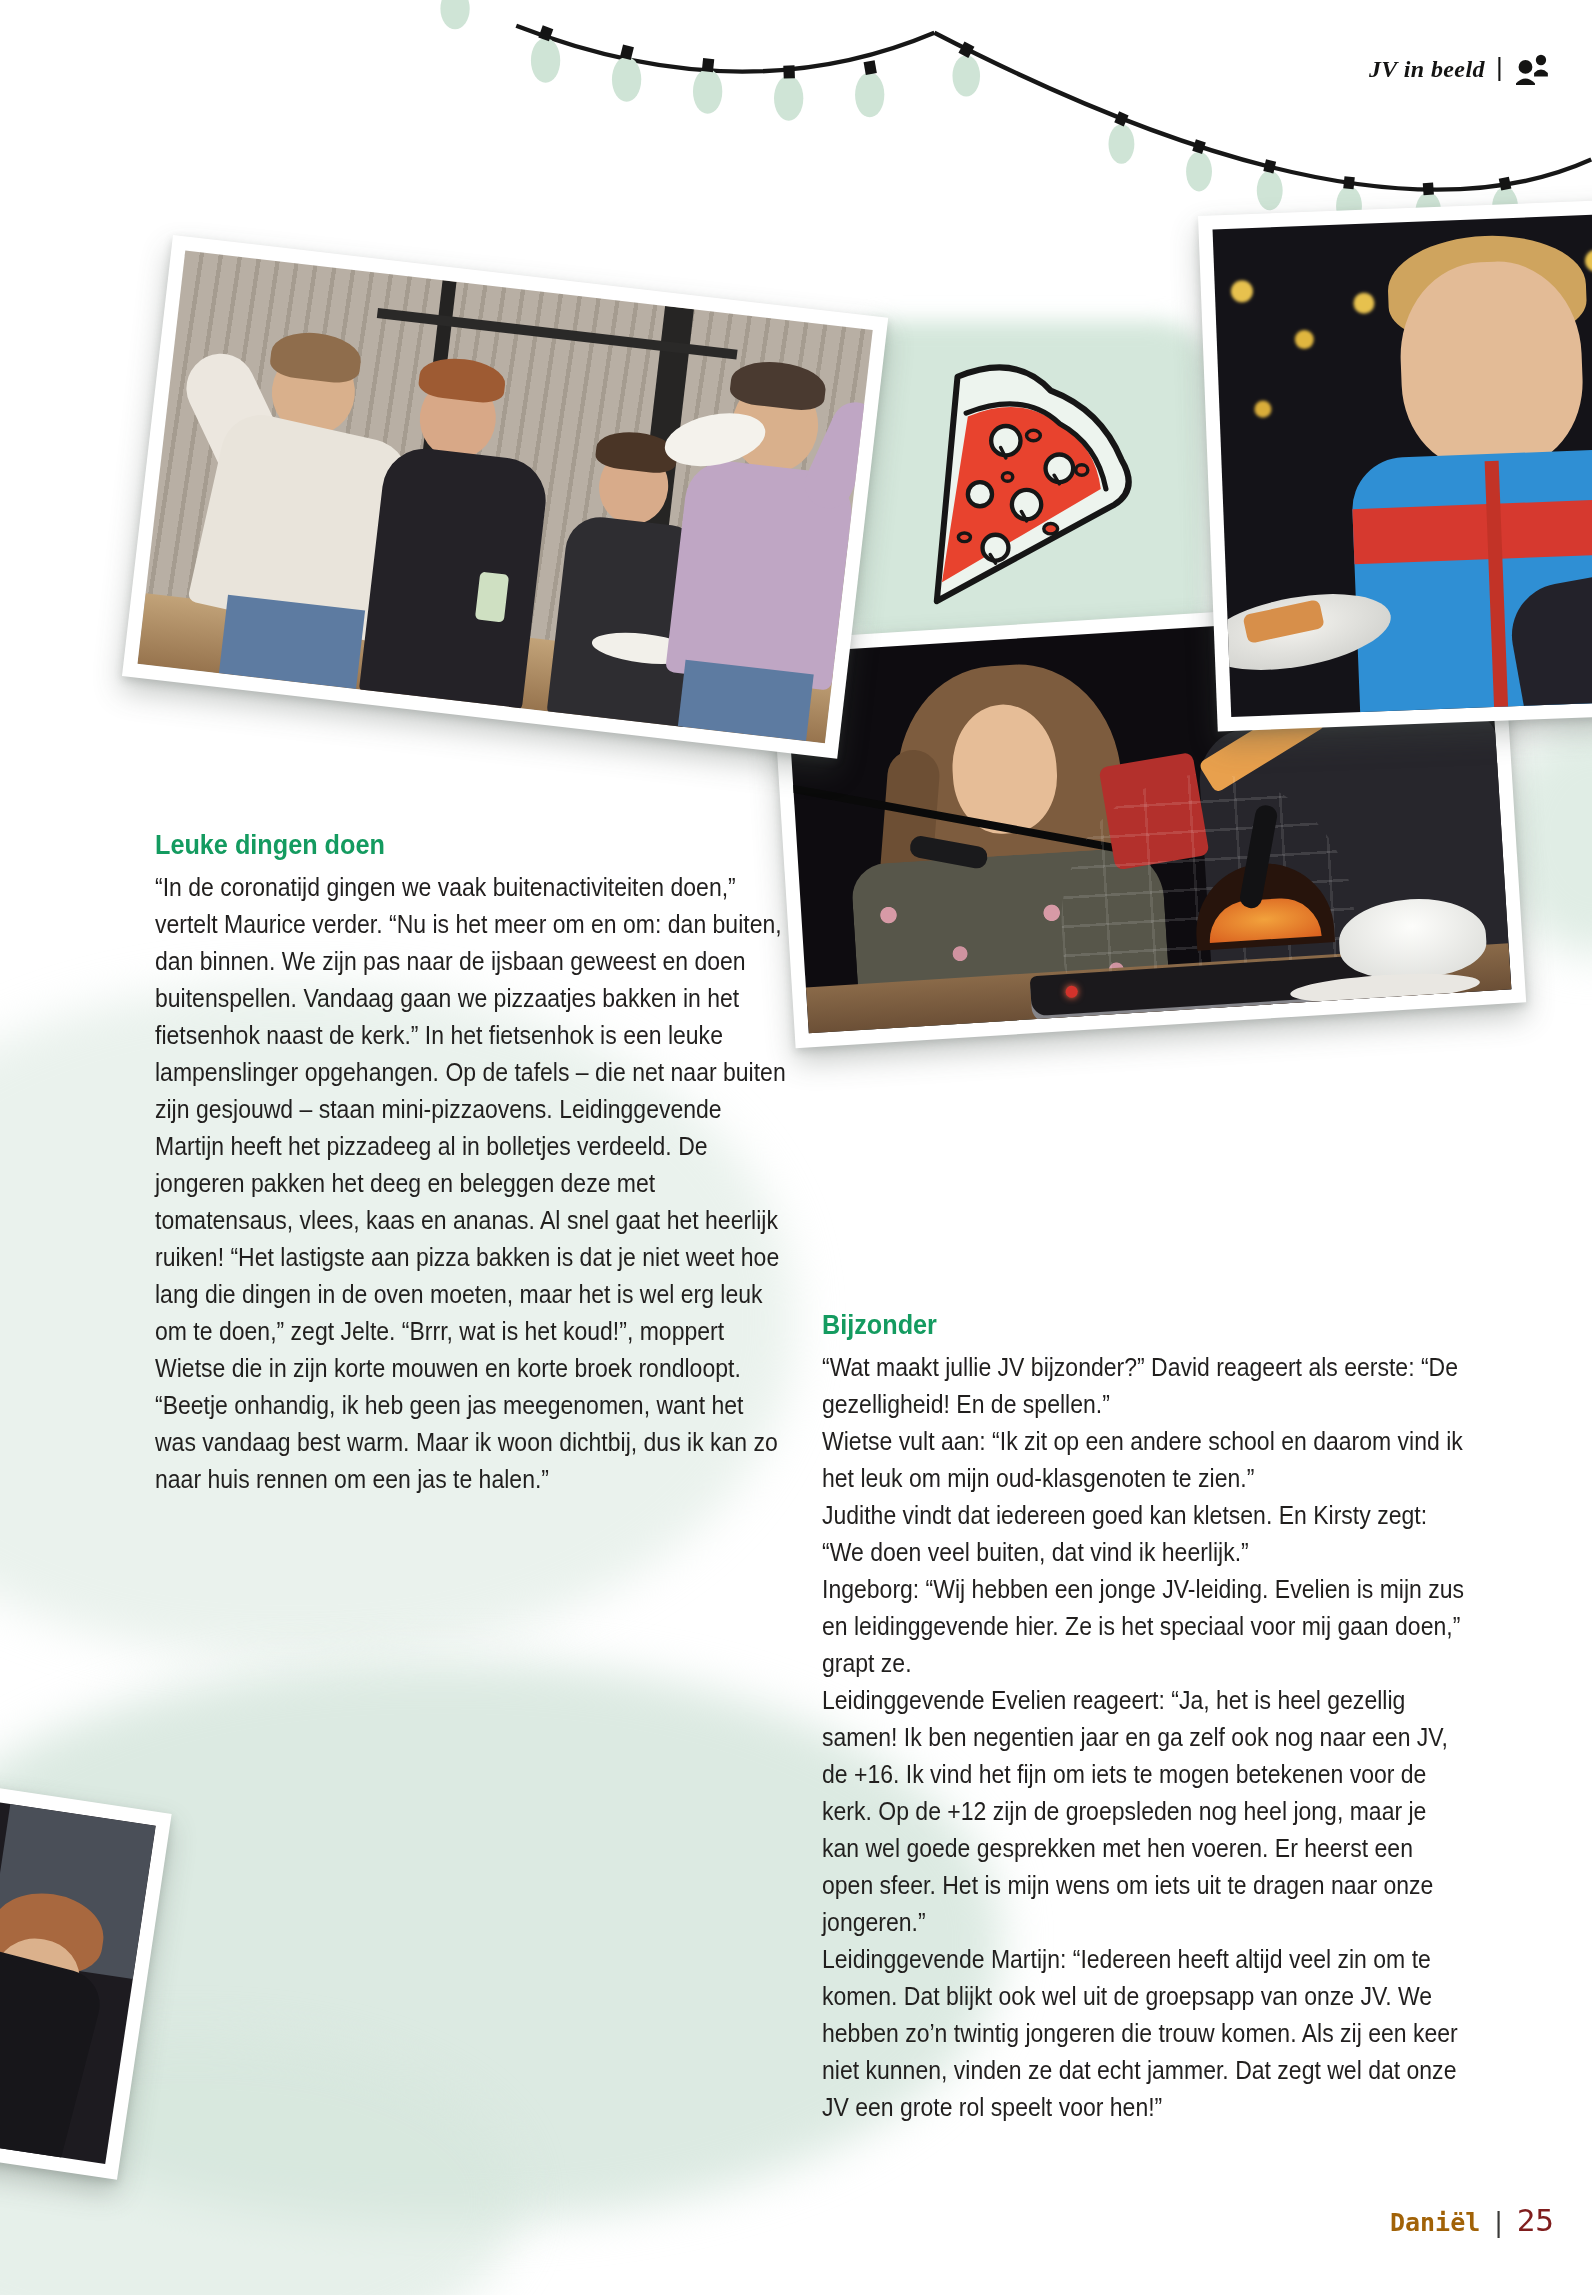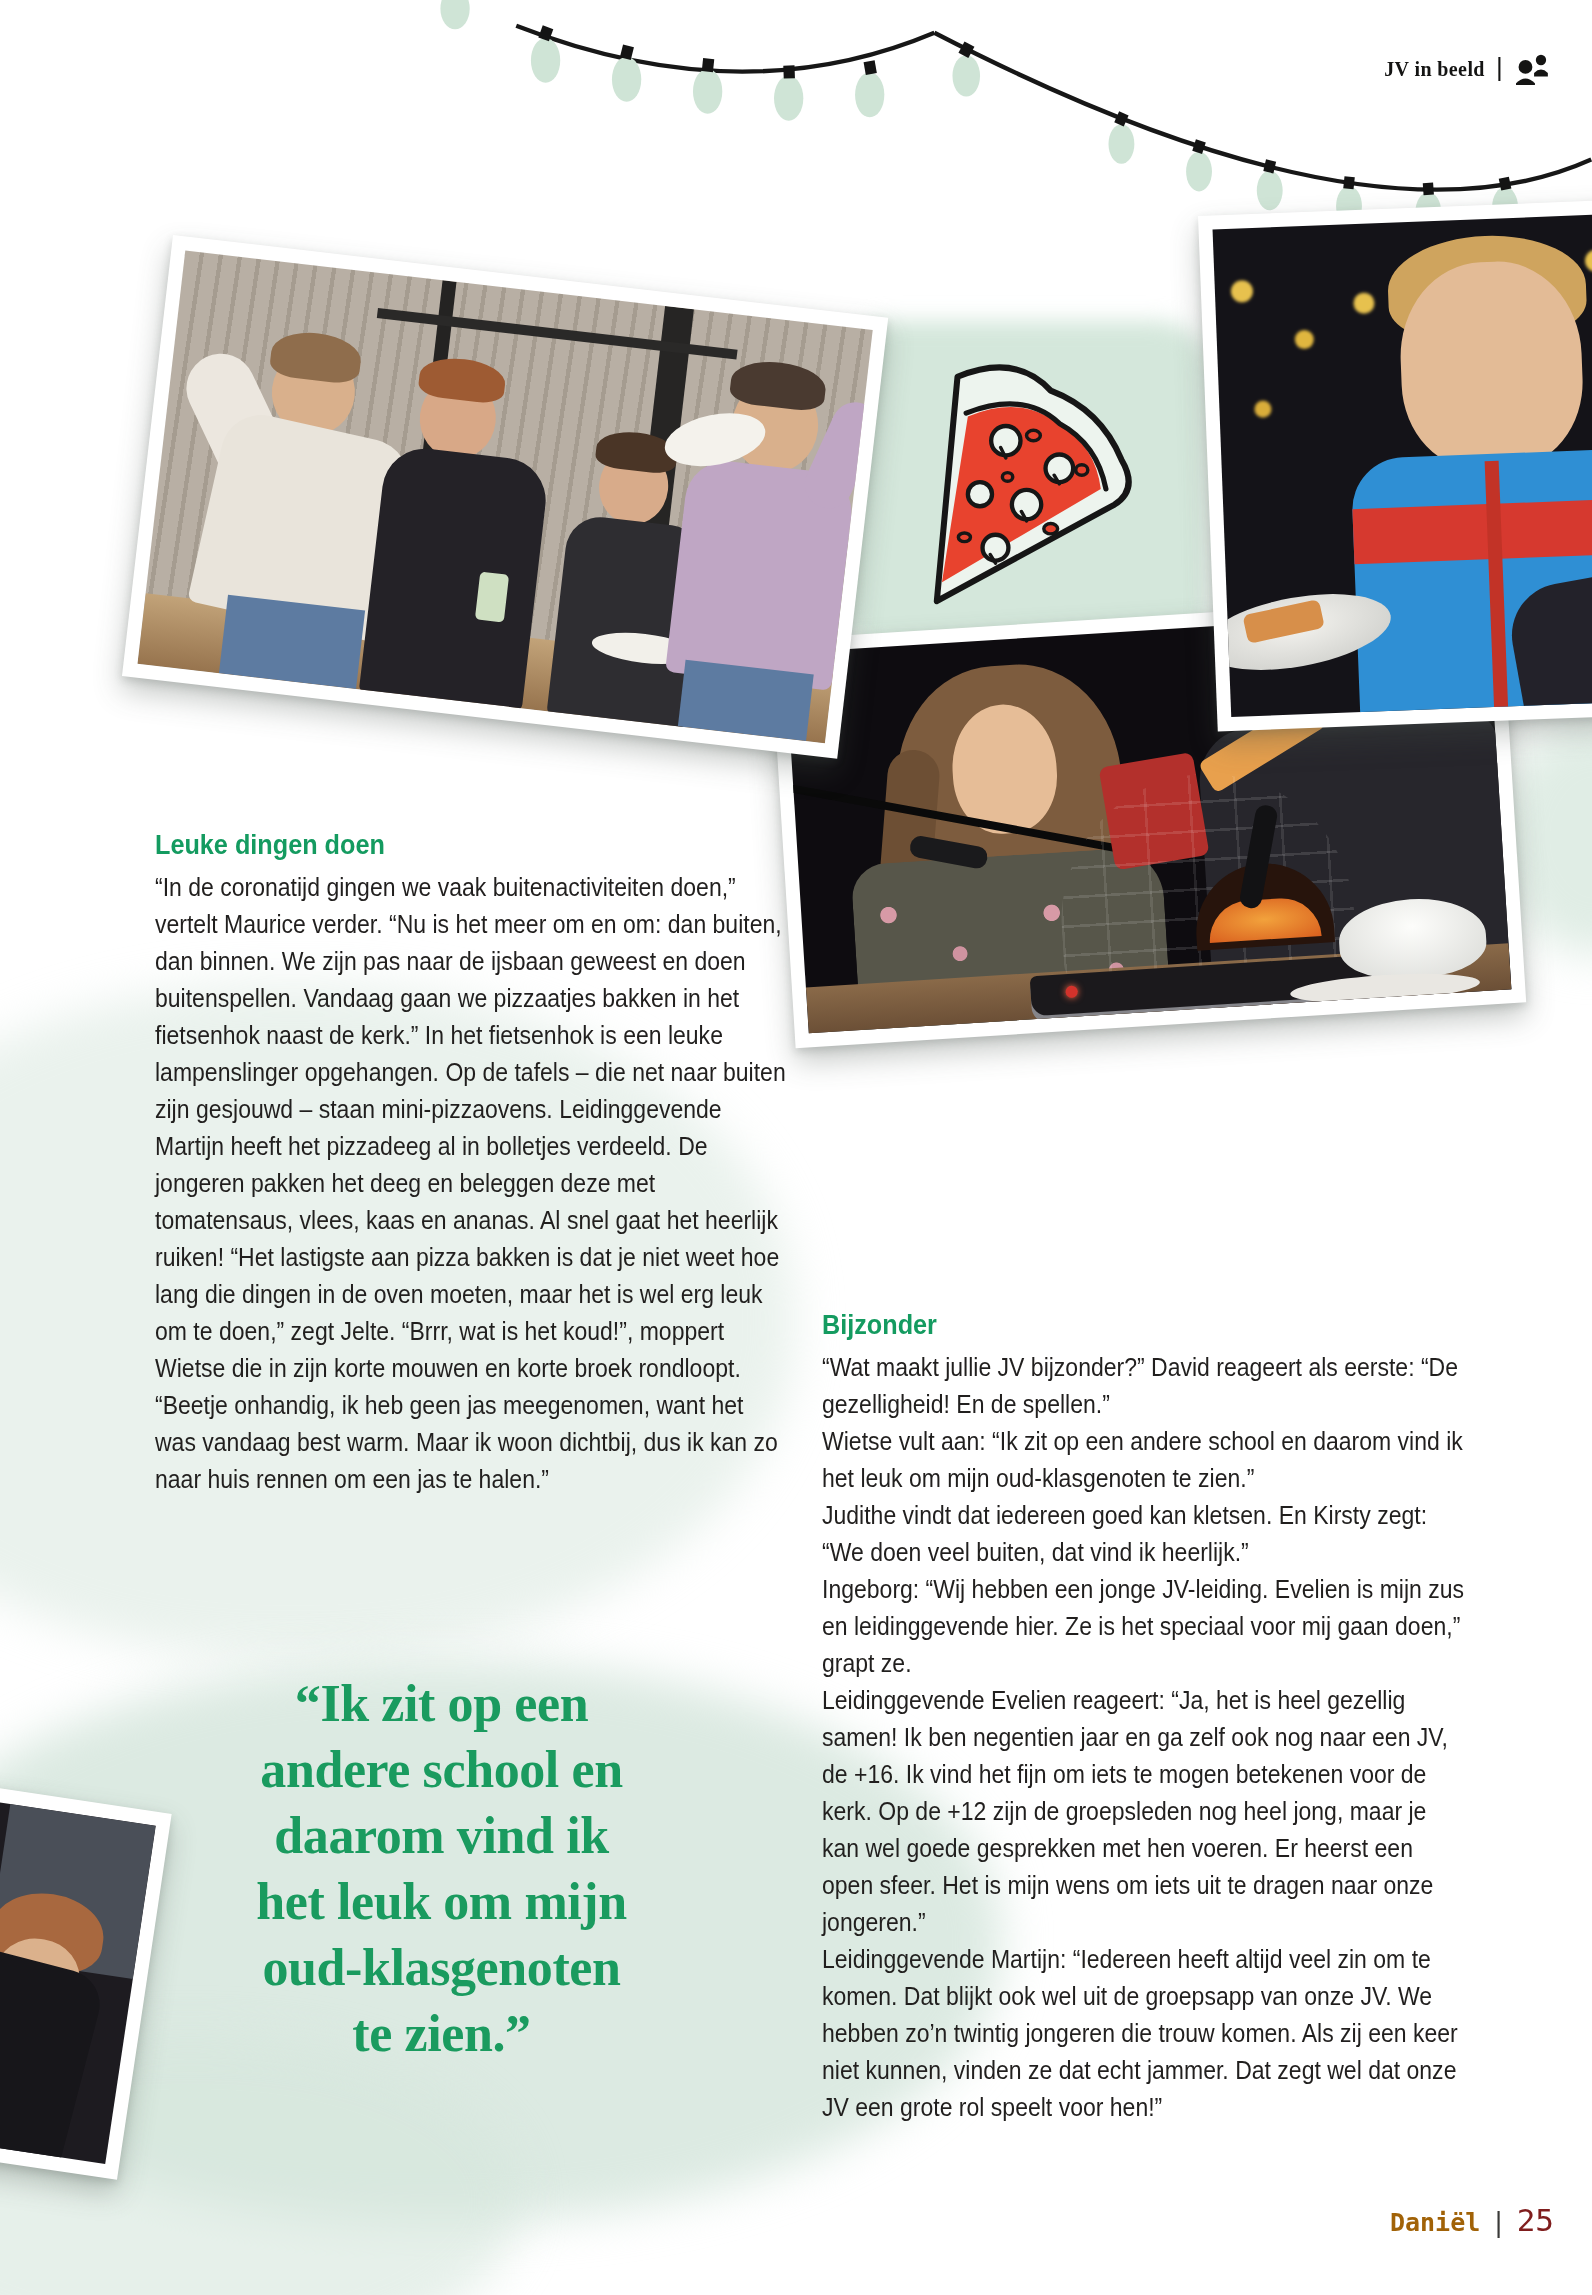--- a/index.html
+++ b/index.html
@@ -9,21 +9,21 @@
   .wash{position:absolute;border-radius:48%;filter:blur(22.4px);z-index:1;}
   .wash-left{left:-207px;top:984px;width:1001px;height:673px;background:rgba(217,232,223,.55);}
   .wash-quote{left:-121px;top:1661px;width:1122px;height:561px;background:rgba(210,228,218,.78);}
   .wash-tail{left:-138px;top:2037px;width:656px;height:328px;background:rgba(213,230,220,.6);}
   .wash-pizza{left:841px;top:321px;width:367px;height:332px;background:rgba(205,227,213,.85);filter:blur(10.4px);border-radius:14%;}
   .wash-right{left:1497px;top:721px;width:198px;height:233px;background:rgba(211,229,218,.7);}
   
   .garland{position:absolute;left:0;top:0;width:1592px;height:250px;z-index:2;}
   
   .header{position:absolute;top:54px;right:43px;display:flex;align-items:center;gap:11.2px;z-index:6;}
-  .header .title{font-family:"Liberation Serif",serif;font-weight:700;font-size:20px;letter-spacing:0.4px;color:#141413;}
+  .header .title{font-family:"Liberation Serif",serif;font-weight:700;font-size:24px;letter-spacing:0.4px;color:#141413;font-style:italic;}
   .header .divider{font-size:26px;font-weight:400;color:#141413;transform:translateY(-1.7px);}
   
   .polaroid{position:absolute;background:#fff;padding:14px;
             box-shadow:0 14px 29px rgba(70,80,74,.30),0 3.5px 8.6px rgba(70,80,74,.20);}
   .ph{position:relative;overflow:hidden;}
   .abs{position:absolute;}
   .polaroid.group{left:173px;top:235px;transform:rotate(6.6deg);transform-origin:0 0;z-index:4;}
   .polaroid.boy{left:1198px;top:216px;transform:rotate(-2.2deg);transform-origin:0 0;z-index:4;}
   .polaroid.oven{left:770px;top:640px;transform:rotate(-3.6deg);transform-origin:0 0;z-index:3;}
   .polaroid.corner{left:-129px;top:1769px;transform:rotate(8.5deg);transform-origin:0 0;z-index:4;}
@@ -228,26 +228,20 @@
       <h3>Bijzonder</h3>
       <p>“Wat maakt jullie JV bijzonder?” David reageert als eerste: “De gezelligheid! En de spellen.”
 Wietse vult aan: “Ik zit op een andere school en daarom vind ik het leuk om mijn oud-klasgenoten te zien.”
 Judithe vindt dat iedereen goed kan kletsen. En Kirsty zegt: “We doen veel buiten, dat vind ik heerlijk.”
 Ingeborg: “Wij hebben een jonge JV-leiding. Evelien is mijn zus en leidinggevende hier. Ze is het speciaal voor mij gaan doen,” grapt ze.
 Leidinggevende Evelien reageert: “Ja, het is heel gezellig samen! Ik ben negentien jaar en ga zelf ook nog naar een JV, de +16. Ik vind het fijn om iets te mogen betekenen voor de kerk. Op de +12 zijn de groepsleden nog heel jong, maar je kan wel goede gesprekken met hen voeren. Er heerst een open sfeer. Het is mijn wens om iets uit te dragen naar onze jongeren.”
 Leidinggevende Martijn: “Iedereen heeft altijd veel zin om te komen. Dat blijkt ook wel uit de groepsapp van onze JV. We hebben zo’n twintig jongeren die trouw komen. Als zij een keer niet kunnen, vinden ze dat echt jammer. Dat zegt wel dat onze JV een grote rol speelt voor hen!”</p>
     </div>
   </div>
 
-  <div class="pullquote">“Ik zit op een
-andere school en
-daarom vind ik
-het leuk om mijn
-oud-klasgenoten
-te zien.”</div>
 
   <div class="footer">
     <span class="mag">Daniël</span>
     <span class="fdiv">|</span>
     <span class="pnum">25</span>
   </div>
 
 </div>
 
 

